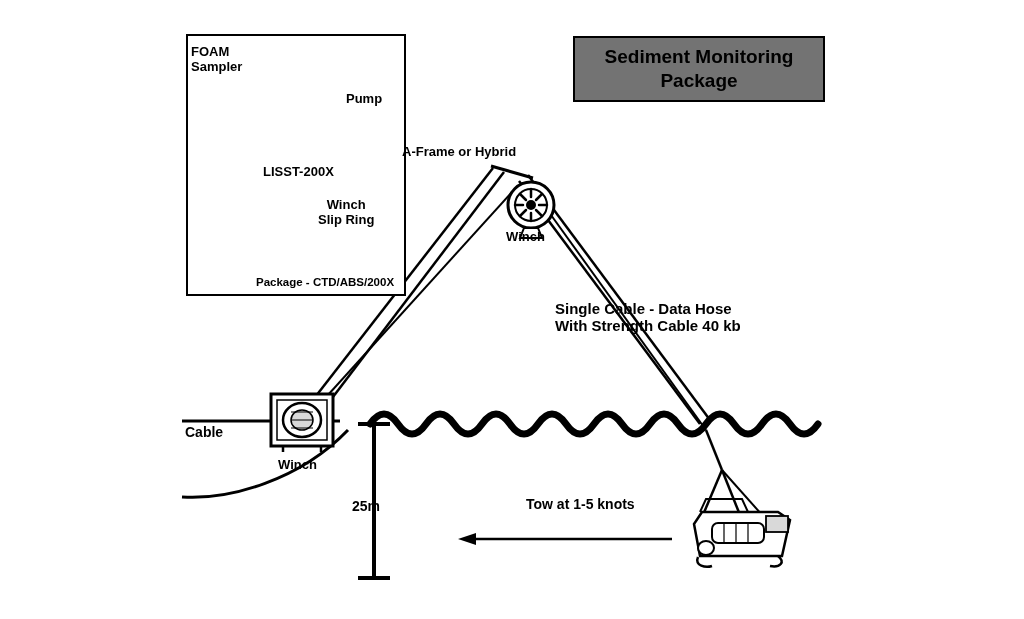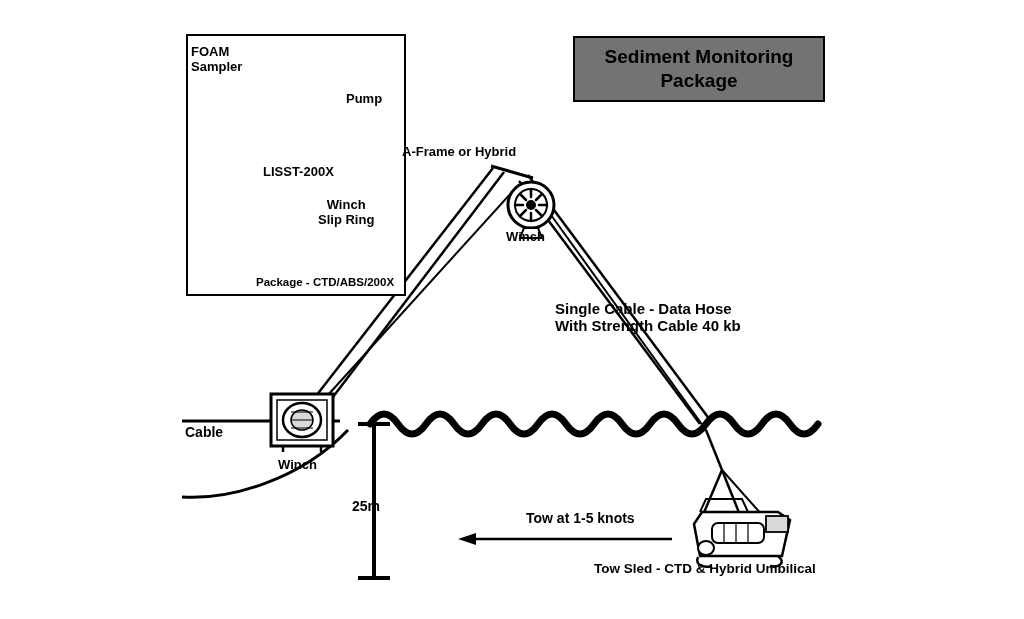--- a/index.html
+++ b/index.html
@@ -217,17 +217,16 @@
 
   <div class="lbl" style="left:555px; top:300px; font-size:15px;">Single Cable - Data Hose
 With Strength Cable 40 kb</div>
 
   <div class="lbl" style="left:185px; top:424px; font-size:14px;">Cable</div>
 
   <div class="lbl" style="left:278px; top:458px; font-size:13px;">Winch</div>
 
   <div class="lbl" style="left:340px; top:498px; font-size:14px;margin-left:12px;">25m</div>
 
-  <div class="lbl" style="left:526px; top:510px; font-size:14px;">Tow at 1-5 knots</div>
-
-  <div class="lbl" style="left:594px; top:561px; font-size:13.5px;">Tow Sled - CTD &amp; Hybrid Umbilical</div>
+  <div class="lbl" style="left:526px; top:496px; font-size:14px;">Tow at 1-5 knots</div>
+
 
 </div>
 
 </body></html>

